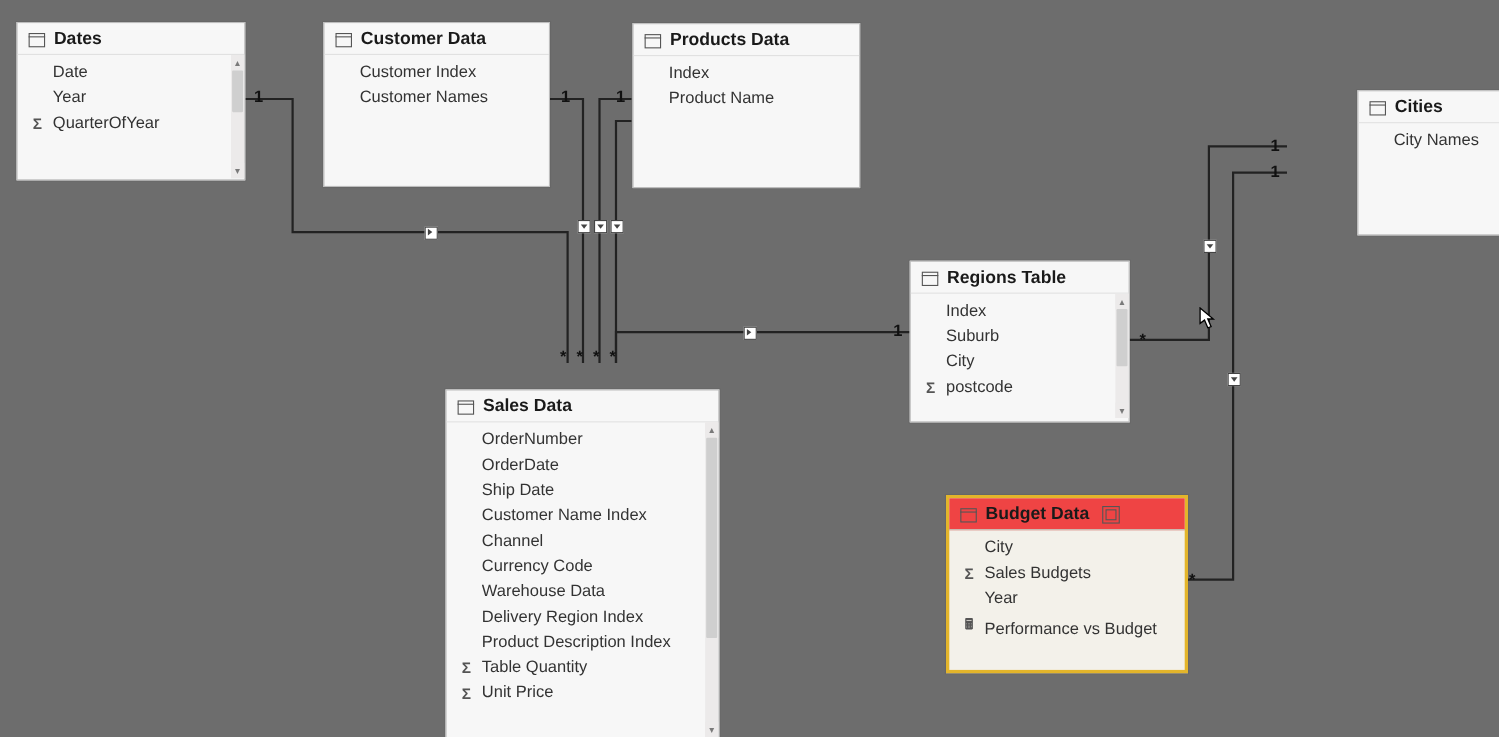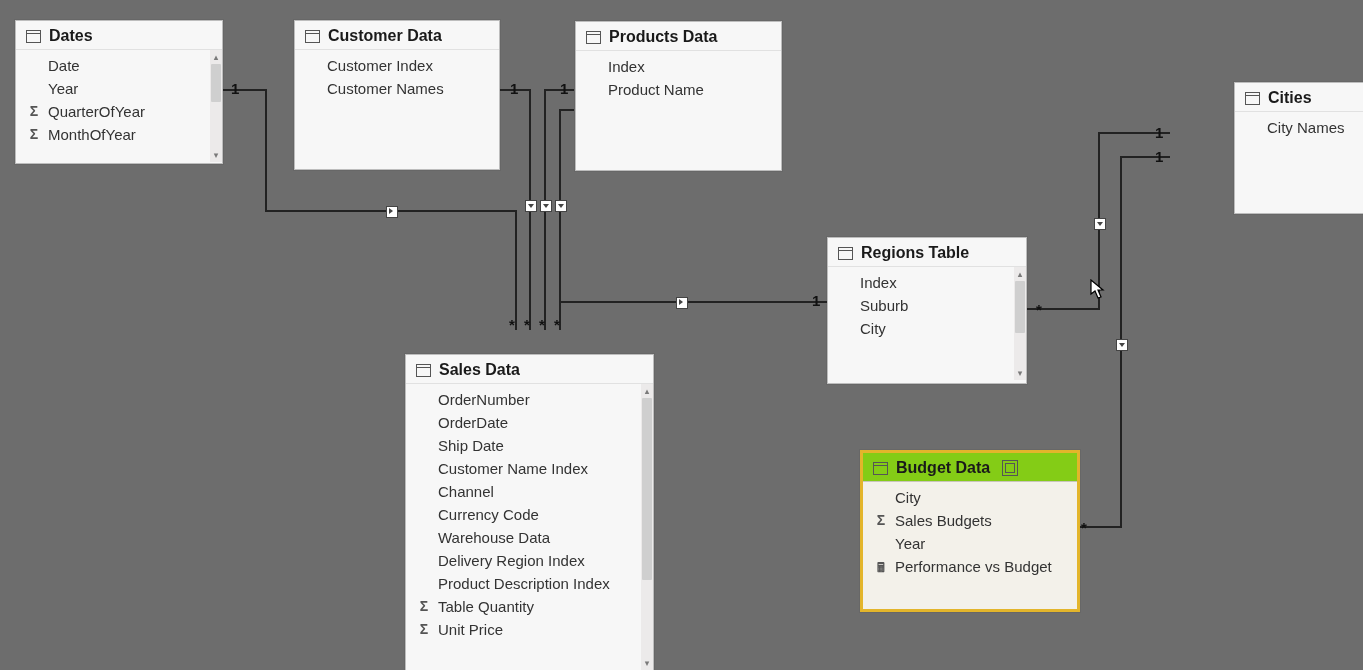--- a/index.html
+++ b/index.html
@@ -6,35 +6,35 @@
   .canvas{position:relative;width:1363px;height:670px}
   svg.wires{position:absolute;left:0;top:0;width:1363px;height:670px;pointer-events:none}
 
   .tbl{position:absolute;background:#f7f7f7;border:1px solid #bdbdbd;box-shadow:0 0 0 1px rgba(0,0,0,.05);}
   .tbl .hdr{display:flex;align-items:center;gap:8px;padding:6px 10px 4px 10px;font-weight:600;color:#1a1a1a;font-size:16px;border-bottom:1px solid #e1e1e1}
   .tbl .hdr .ticon{width:15px;height:13px;display:inline-block;position:relative}
   .tbl .hdr .ticon::before{content:"";position:absolute;inset:0;border:1.5px solid #555}
   .tbl .hdr .ticon::after{content:"";position:absolute;left:0;right:0;top:3.5px;border-top:1.5px solid #555}
   .tbl .body{position:relative}
   .tbl .list{padding:4px 4px 8px 4px}
-  .row{display:flex;align-items:flex-start;gap:6px;padding:3px 6px 3px 6px;color:#333}
+  .row{display:flex;align-items:flex-end;gap:6px;padding:3px 6px 3px 6px;color:#333}
   .row .ic{width:16px;display:flex;justify-content:center;color:#555;font-weight:600}
   .row .lbl{flex:1;white-space:nowrap;overflow:hidden;text-overflow:ellipsis}
   .row .ic.sigma::before{content:"\03A3";font-size:14px}
   .row .ic.calc{font-size:12px}
   .row .ic.calc::before{content:"\1F5A9";font-size:13px}
 
   .scroll{position:absolute;right:0;top:0;bottom:0;width:12px;background:#eceaea}
   .scroll .up,.scroll .dn{position:absolute;left:0;right:0;height:14px;background:#eceaea;color:#7a7a7a;font-size:9px;display:flex;align-items:center;justify-content:center;user-select:none}
   .scroll .up{top:0}.scroll .dn{bottom:0}
   .scroll .thumb{position:absolute;left:1px;right:1px;background:#cfcfcf;border-radius:1px}
 
   
   .tbl.selected{border:3px solid #e3b52b;background:#f3f1ea}
-  .tbl.selected .hdr{background:#84cc16;border-bottom:1px solid #c8c6bb}
+  .tbl.selected .hdr{background:#ef4444;border-bottom:1px solid #c8c6bb}
   .hdr .extra-ico{margin-left:4px;width:14px;height:14px;border:1.5px solid #555;position:relative}
   .hdr .extra-ico::after{content:"";position:absolute;left:2px;right:2px;top:2px;bottom:2px;border:1px solid #555}
 
   
   .card{position:absolute;font-weight:700;color:#111;font-size:15px;pointer-events:none}
   .card.star{font-size:15px;letter-spacing:-3px}
   
   .dir{position:absolute;width:10px;height:10px;background:#fff;border:1px solid #444;pointer-events:none}
   .dir::after{content:"";position:absolute;left:2px;top:1px;border-left:4px solid #444;border-top:3px solid transparent;border-bottom:3px solid transparent}
   .dir.down::after{left:1.5px;top:2.5px;border-top:4px solid #444;border-left:3px solid transparent;border-right:3px solid transparent;border-bottom:none}
@@ -103,24 +103,20 @@
             <span class="lbl">Date</span>
           </div>
         <div class="row">
             <span class="ic"></span>
             <span class="lbl">Year</span>
           </div>
         <div class="row">
             <span class="ic sigma"></span>
             <span class="lbl">QuarterOfYear</span>
           </div>
-        <div class="row">
-            <span class="ic sigma"></span>
-            <span class="lbl">MonthOfYear</span>
-          </div>
       </div>
       <div class="scroll">
         <div class="up">▴</div>
         <div class="thumb" style="top:14px;height:38px"></div>
         <div class="dn">▾</div>
       </div>
     </div>
   </div>
 
   <div class="tbl" style="left:294px;top:20px;width:204px;height:148px">
@@ -188,20 +184,24 @@
             <span class="lbl">Index</span>
           </div>
         <div class="row">
             <span class="ic"></span>
             <span class="lbl">Suburb</span>
           </div>
         <div class="row">
             <span class="ic"></span>
             <span class="lbl">City</span>
           </div>
+        <div class="row">
+            <span class="ic sigma"></span>
+            <span class="lbl">postcode</span>
+          </div>
       </div>
       <div class="scroll">
         <div class="up">▴</div>
         <div class="thumb" style="top:14px;height:52px"></div>
         <div class="dn">▾</div>
       </div>
     </div>
   </div>
 
   <div class="tbl" style="left:405px;top:354px;width:247px;height:318px">

